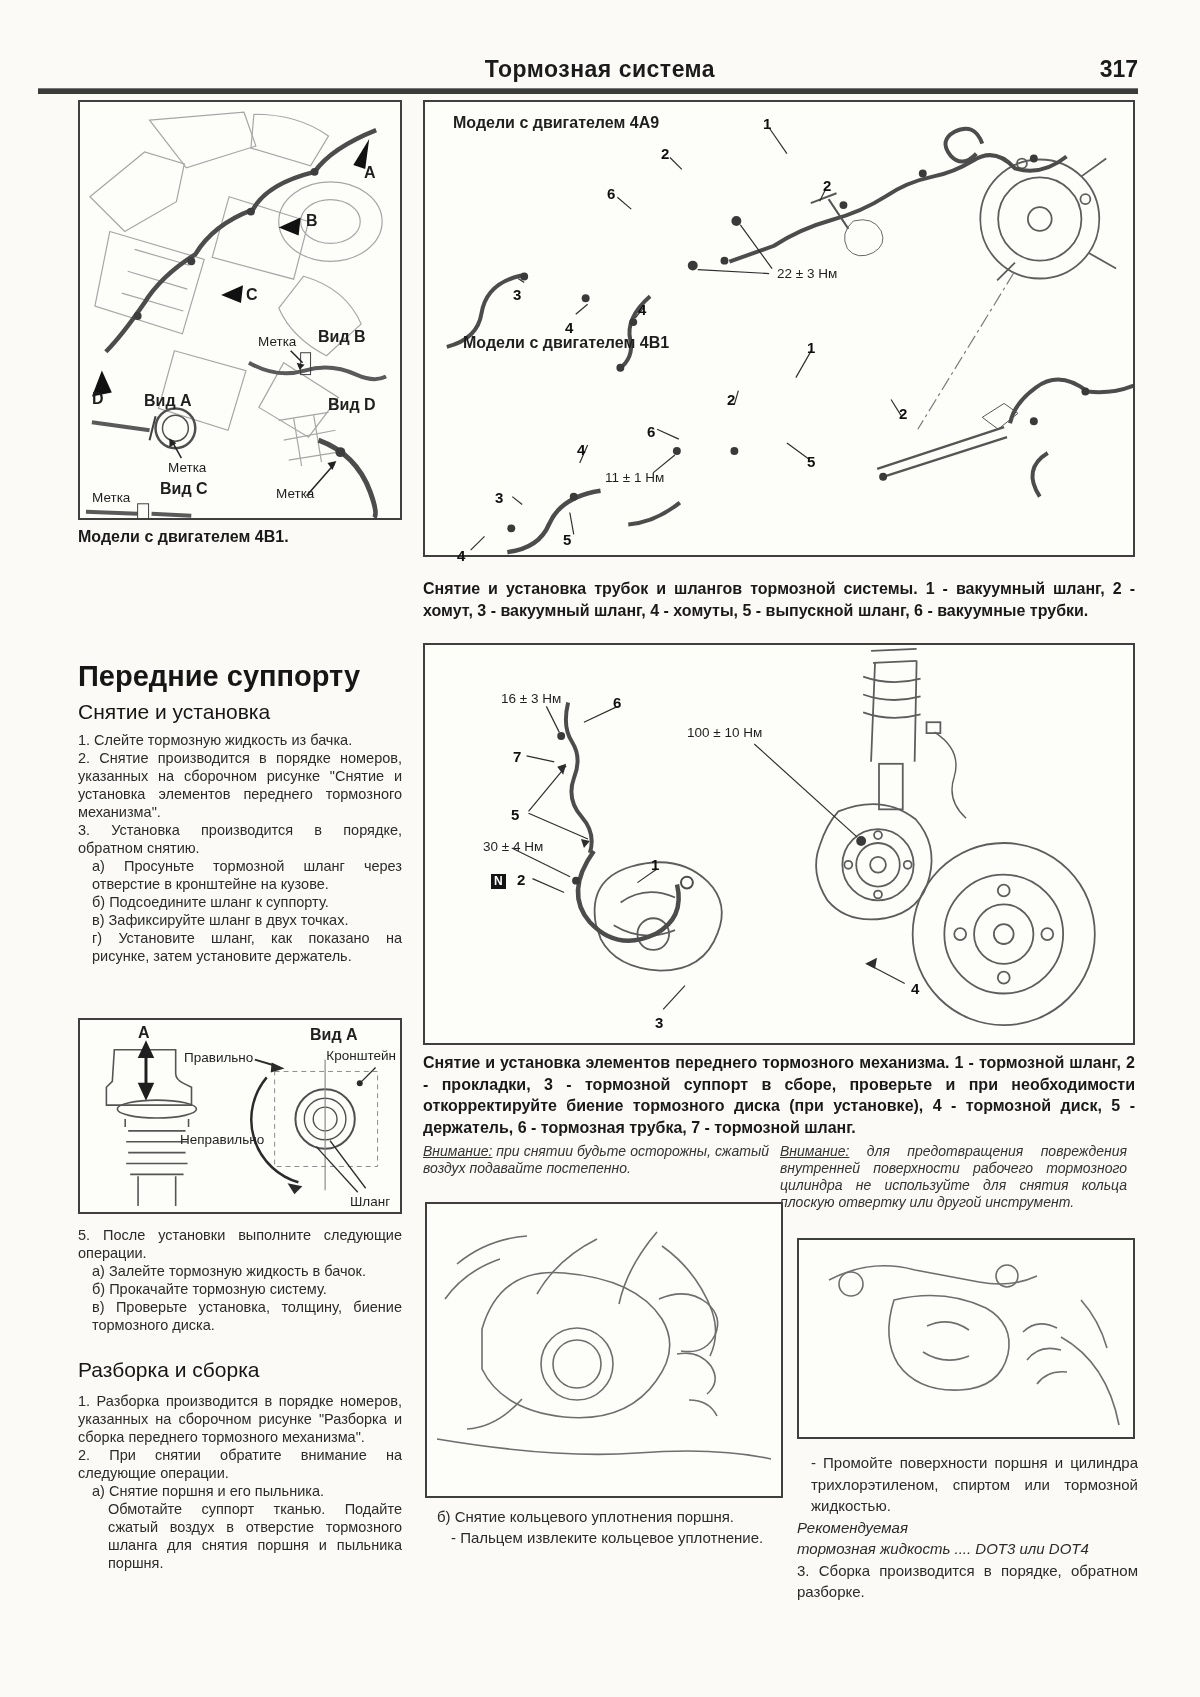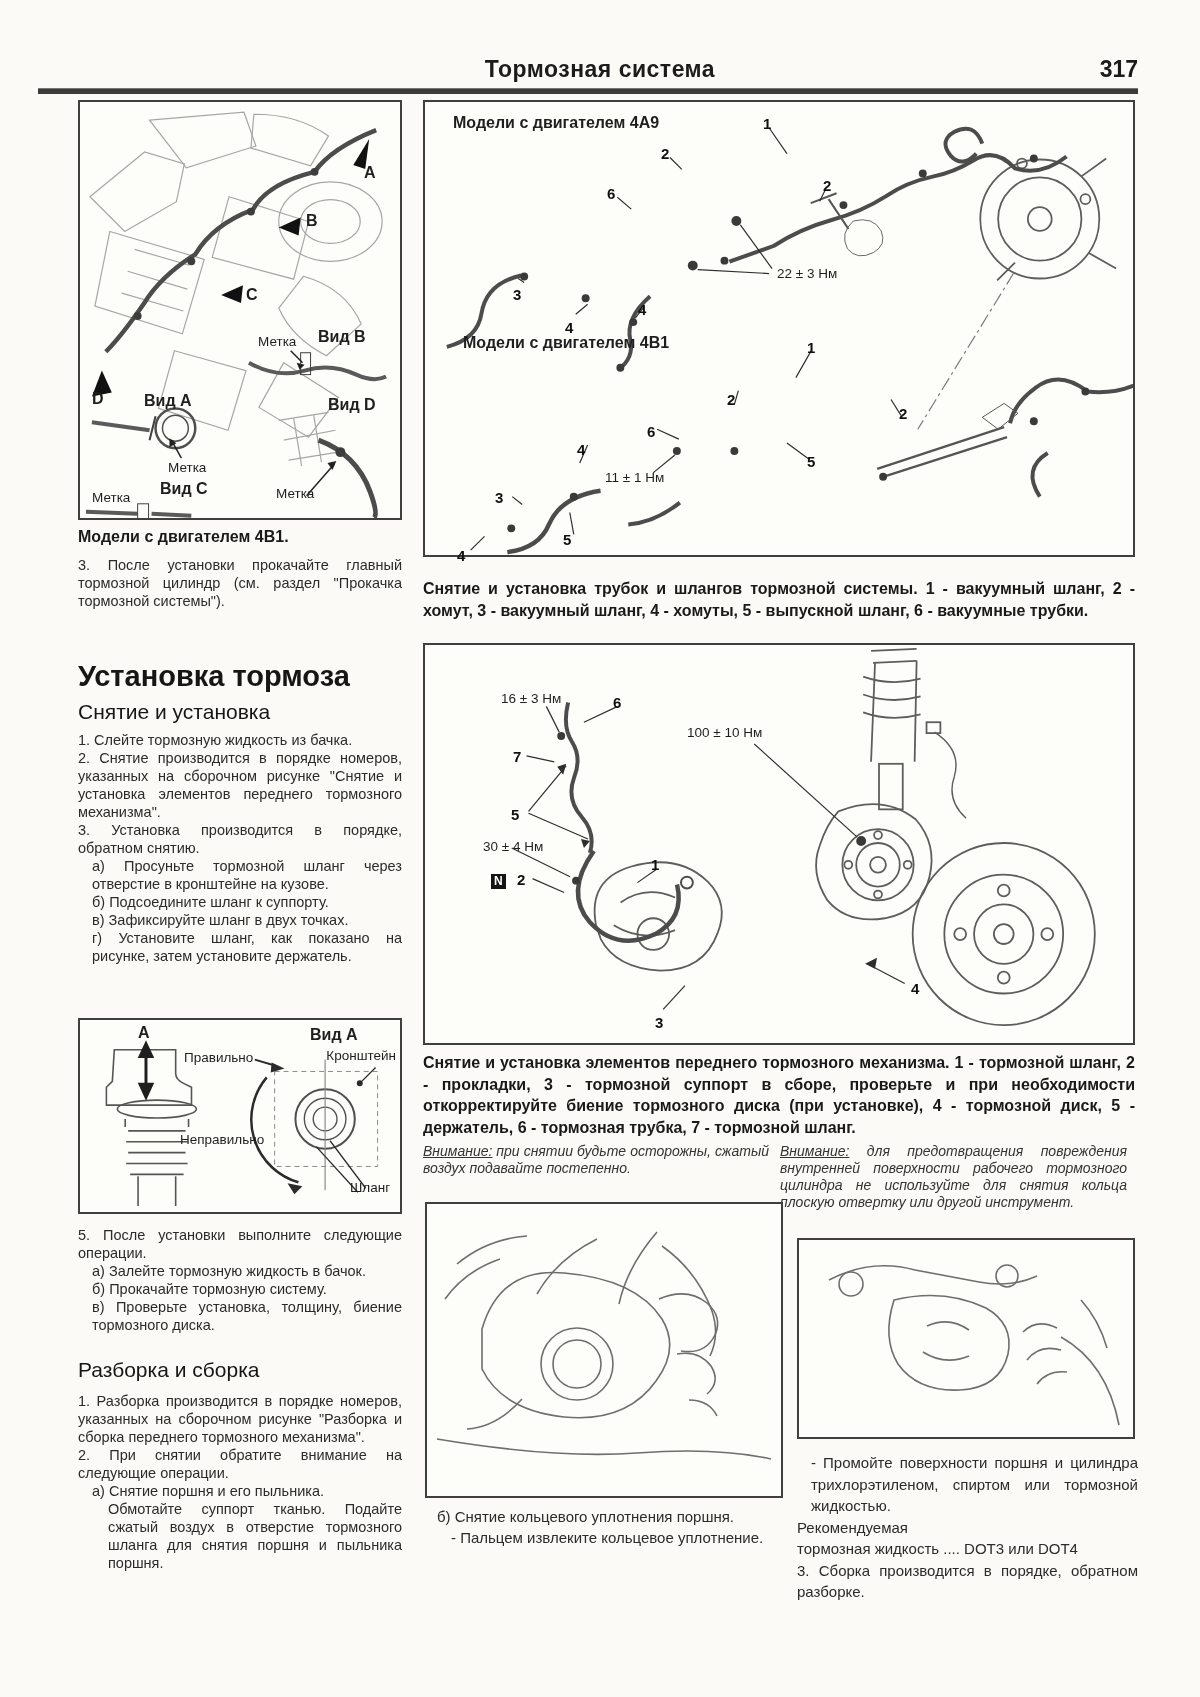--- a/index.html
+++ b/index.html
@@ -19,21 +19,21 @@
   .cap-bold-sm{font-weight:bold;font-size:16px;line-height:20px;color:#191919;}
   .h1{font-size:29px;font-weight:bold;color:#161616;line-height:32px;}
   .h2{font-size:21px;font-weight:normal;color:#161616;line-height:24px;}
   .warn{font-style:italic;font-size:14px;line-height:17px;text-align:justify;color:#333;}
   .wlabel{text-decoration:underline;}
   .fig-label{position:absolute;font-size:13.5px;color:#1f1f1f;white-space:nowrap;}
   .fig-label.b{font-weight:bold;font-size:16px;}
   .callout{position:absolute;font-size:15px;font-weight:bold;color:#101010;line-height:15px;}
   .nbox{display:inline-block;background:#141414;color:#fff;font-weight:bold;
         font-size:12px;line-height:15px;padding:0 3px;}
-  .ital{}
+  .ital{font-style:italic;}
   svg{display:block;}
 </style>
 </head>
 <body>
 
 <div class="page">
 
   <div class="abs hdr-title" style="left:0;width:1200px;top:56px;text-align:center;">Тормозная система</div>
   <div class="abs hdr-num" style="left:1060px;width:78px;top:56px;text-align:right;">317</div>
   <div class="abs rule" style="left:38px;top:88px;width:1100px;"></div>
@@ -97,23 +97,22 @@
     <span class="fig-label b" style="left:64px;top:290px;">Вид A</span>
     <span class="fig-label b" style="left:248px;top:294px;">Вид D</span>
     <span class="fig-label" style="left:88px;top:358px;">Метка</span>
     <span class="fig-label b" style="left:80px;top:378px;">Вид C</span>
     <span class="fig-label" style="left:196px;top:384px;">Метка</span>
     <span class="fig-label" style="left:12px;top:388px;">Метка</span>
   </div>
 
   <div class="abs cap-bold-sm" style="left:78px;top:527px;width:324px;">Модели с двигателем 4В1.</div>
 
-  <div class="abs body-text" style="left:78px;top:556px;width:324px;">3. После установки прокачайте главный тормозной цилиндр (см. раздел "Прокачка тормозной системы").</div>
-
-  <div class="abs h1" style="left:78px;top:660px;">Установка тормоза</div>
+
+  <div class="abs h1" style="left:78px;top:660px;">Передние суппорту</div>
   <div class="abs h2" style="left:78px;top:700px;">Снятие и установка</div>
 
   <div class="abs body-text" style="left:78px;top:731px;width:324px;">
     <p>1. Слейте тормозную жидкость из бачка.</p>
     <p>2. Снятие производится в порядке номеров, указанных на сборочном рисунке "Снятие и установка элементов переднего тормозного механизма".</p>
     <p>3. Установка производится в порядке, обратном снятию.</p>
     <p class="ind1">а) Просуньте тормозной шланг через отверстие в кронштейне на кузове.</p>
     <p class="ind1">б) Подсоедините шланг к суппорту.</p>
     <p class="ind1">в) Зафиксируйте шланг в двух точках.</p>
     <p class="ind1">г) Установите шланг, как показано на рисунке, затем установите держатель.</p>
@@ -145,21 +144,21 @@
       <circle cx="282" cy="64" r="3" fill="#2b2b2b"></circle>
       <line x1="282" y1="64" x2="298" y2="48" stroke="#2b2b2b" stroke-width="1.3"></line>
       <line x1="252" y1="122" x2="288" y2="170" stroke="#2b2b2b" stroke-width="1.3"></line>
       <line x1="238" y1="128" x2="280" y2="174" stroke="#2b2b2b" stroke-width="1.3"></line>
     </svg>
     <span class="fig-label b" style="left:58px;top:4px;">A</span>
     <span class="fig-label b" style="left:230px;top:6px;">Вид A</span>
     <span class="fig-label" style="left:104px;top:30px;">Правильно</span>
     <span class="fig-label" style="right:4px;top:28px;">Кронштейн</span>
     <span class="fig-label" style="left:100px;top:112px;width:70px;white-space:normal;line-height:16px;">Неправильно</span>
-    <span class="fig-label" style="left:270px;top:160px;">Шланг</span>
+    <span class="fig-label" style="left:270px;top:174px;">Шланг</span>
   </div>
 
   <div class="abs body-text" style="left:78px;top:1226px;width:324px;">
     <p>5. После установки выполните следующие операции.</p>
     <p class="ind1">а) Залейте тормозную жидкость в бачок.</p>
     <p class="ind1">б) Прокачайте тормозную систему.</p>
     <p class="ind1">в) Проверьте установка, толщину, биение тормозного диска.</p>
   </div>
 
   <div class="abs h2" style="left:78px;top:1358px;">Разборка и сборка</div>

